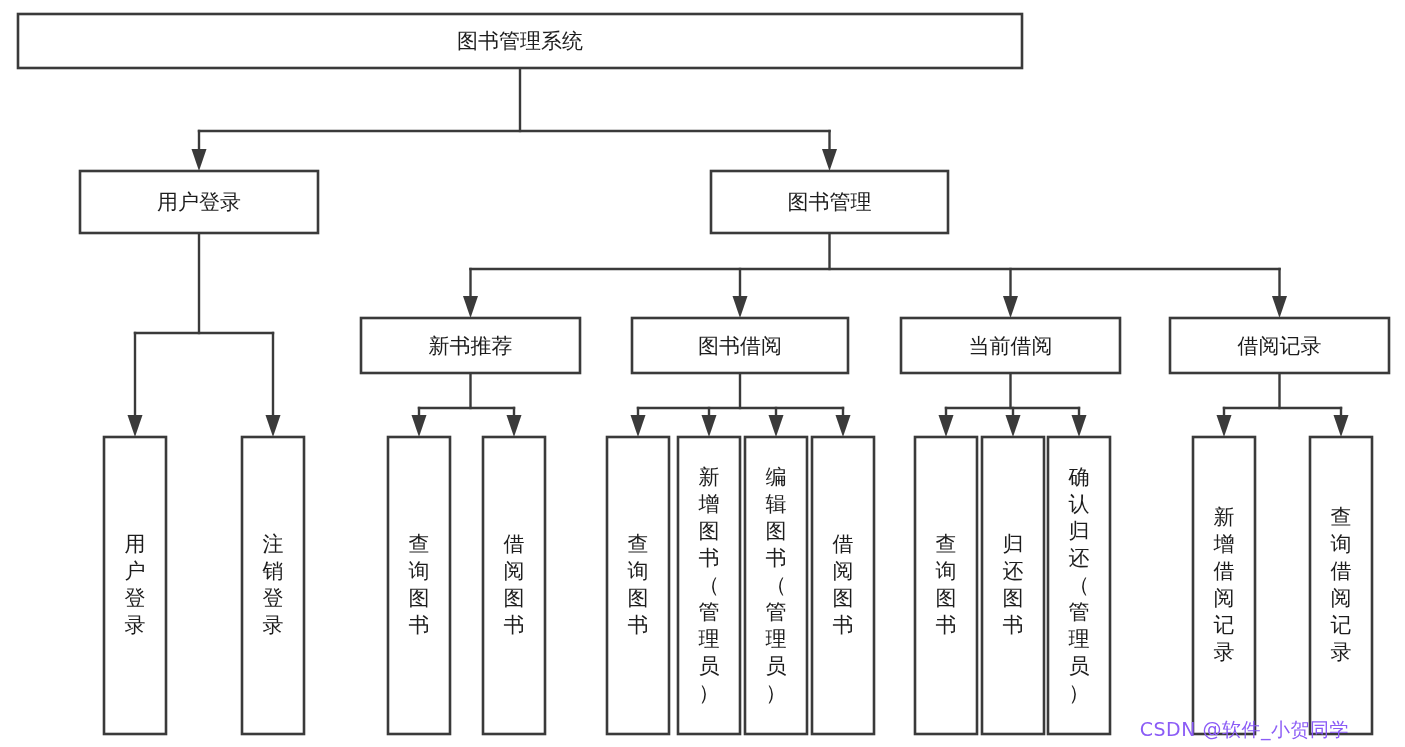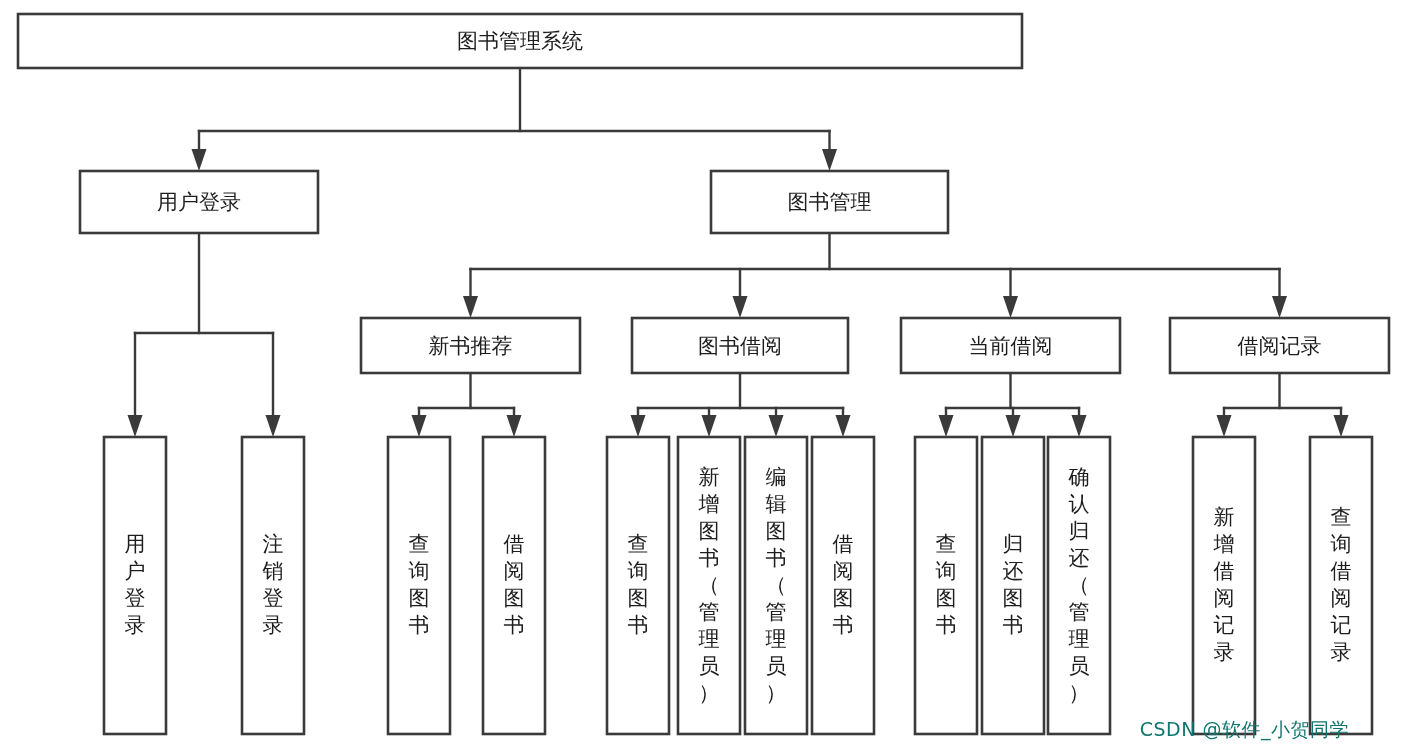--- a/index.html
+++ b/index.html
@@ -53,21 +53,21 @@
     font-size: 21px;
     fill: #1d1d1d;
     text-anchor: middle;
   }
   .watermark {
     position: absolute;
     right: 16px;
     bottom: 4px;
     font-family: "DejaVu Sans", "Liberation Sans", sans-serif;
     font-size: 19px;
-    color: #0f766e;
+    color: #8b5cf6;
     white-space: nowrap;
     letter-spacing: 0.5px;
   }
 </style>
 </head>
 <body>
 
 <div id="diagram-root">
   <svg class="diagram" viewBox="0 0 1405 747">
     <g id="connector-layer">

